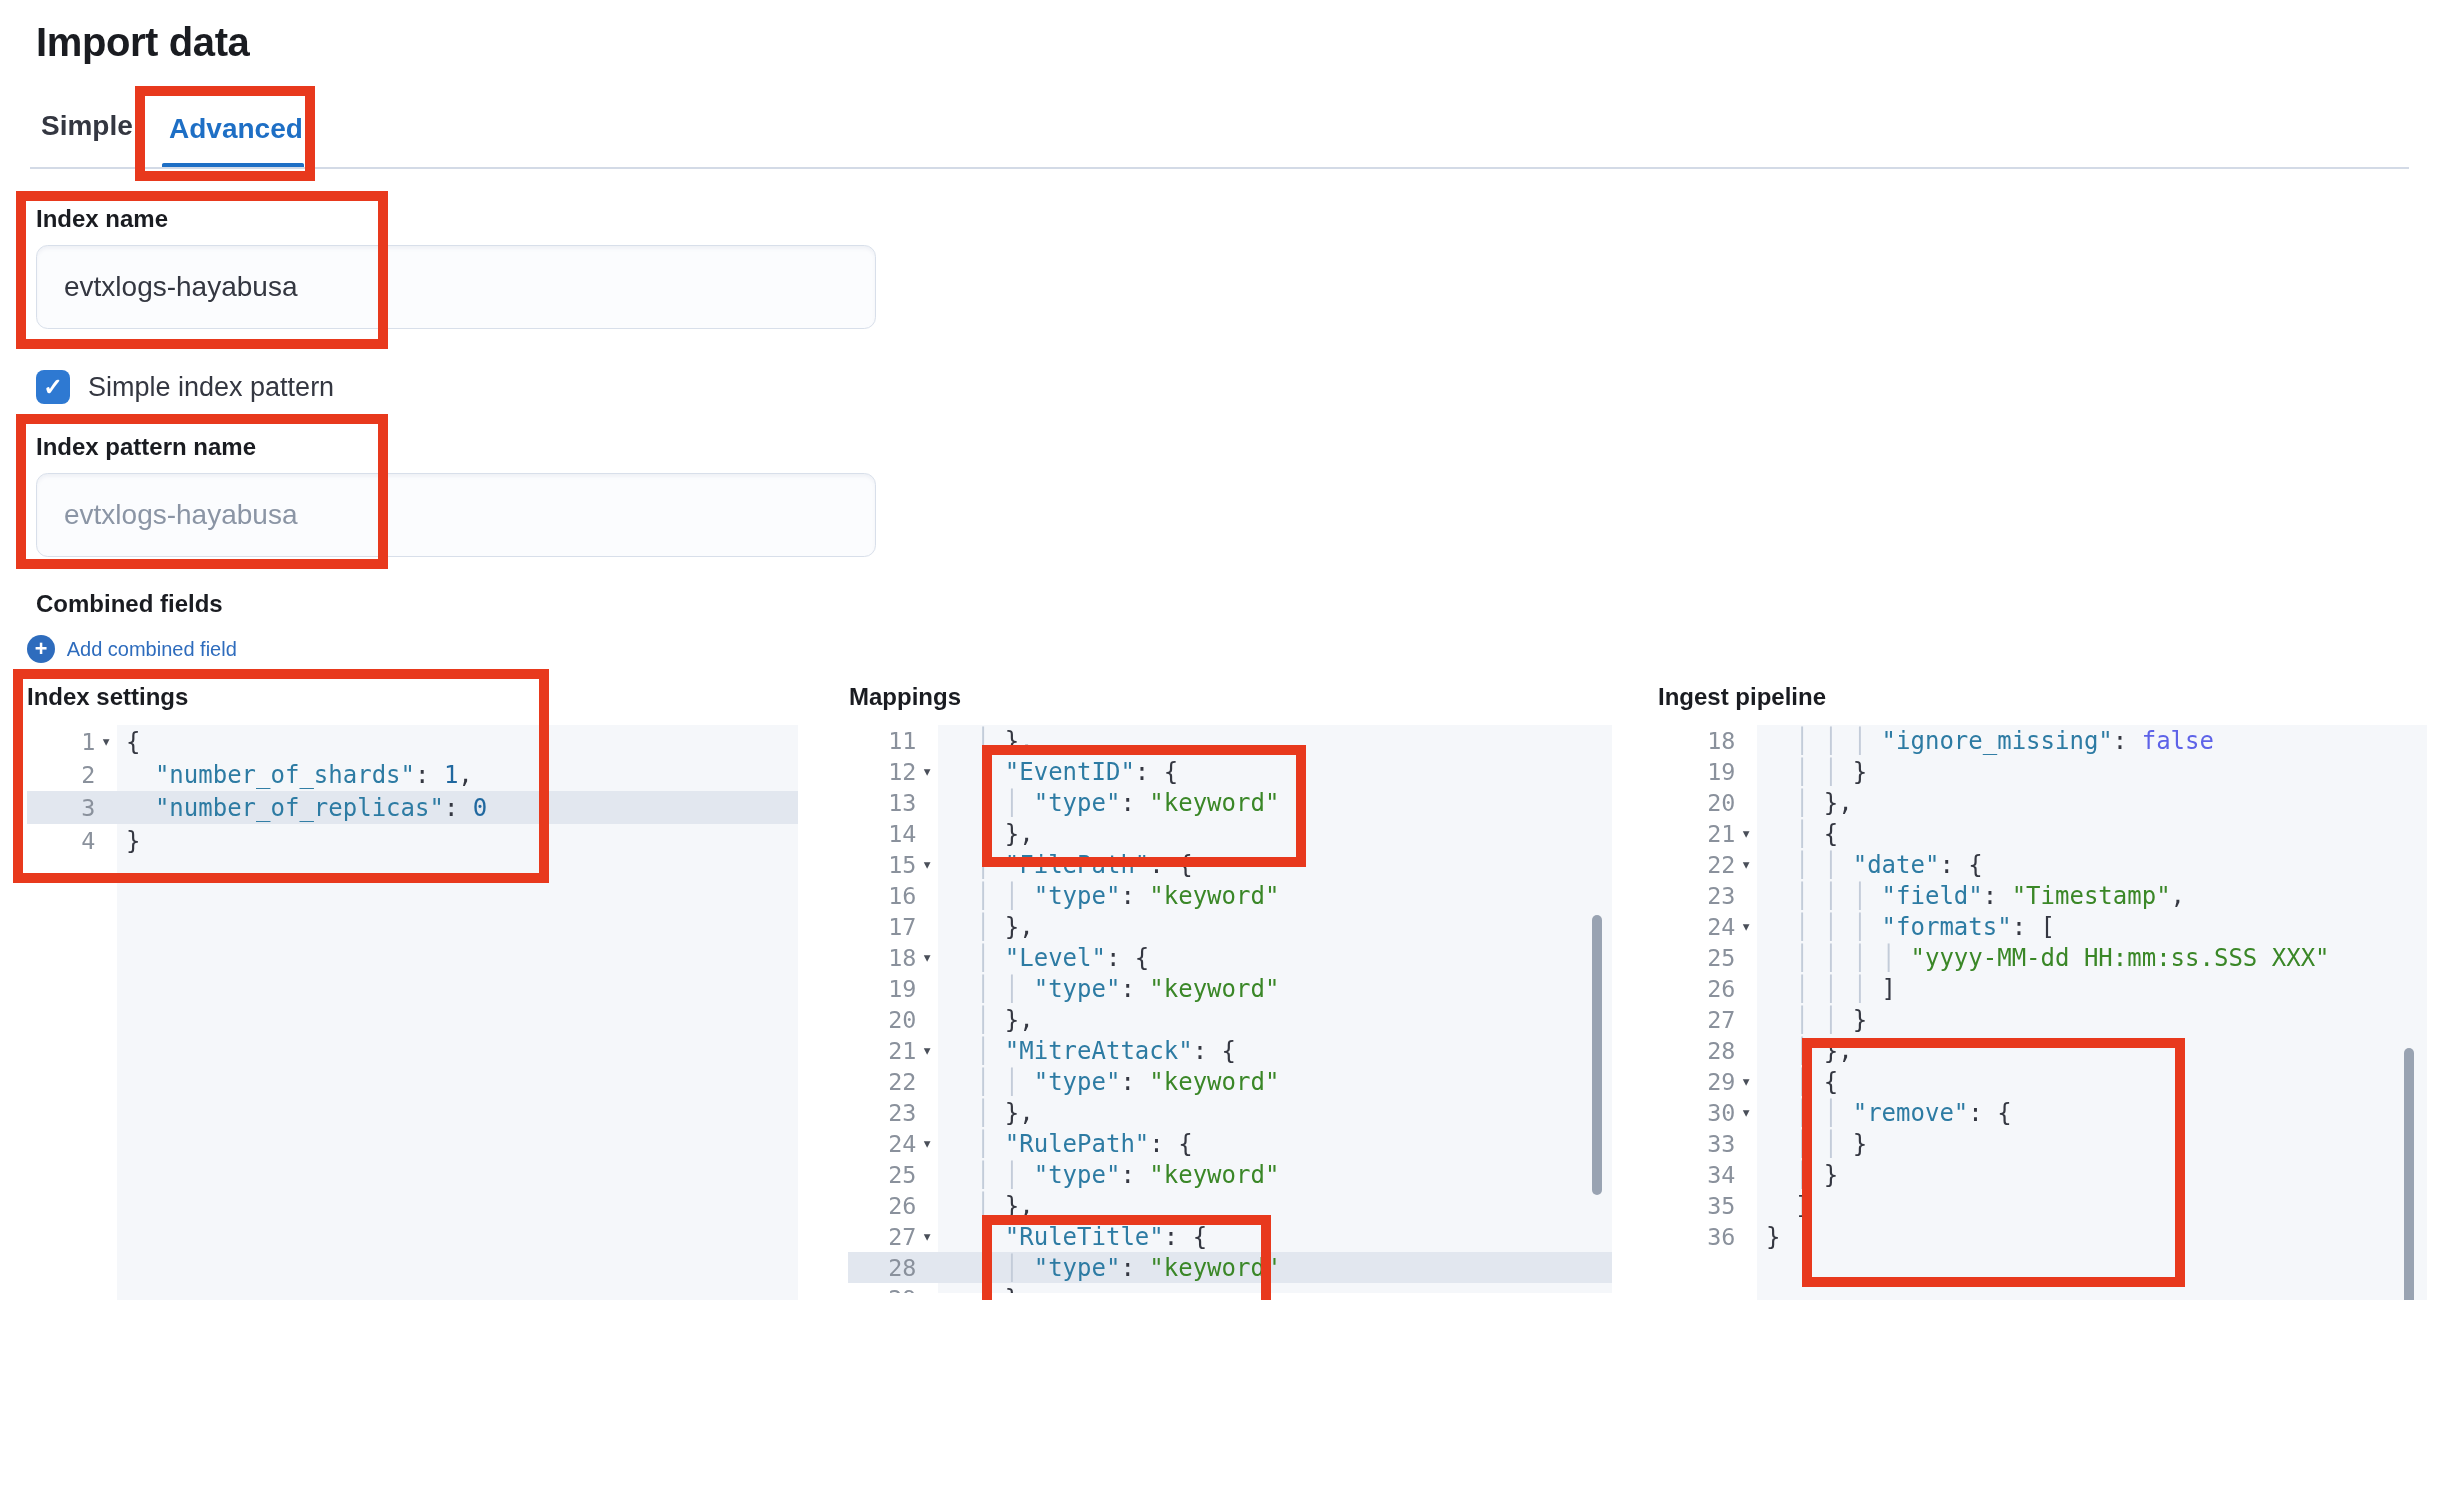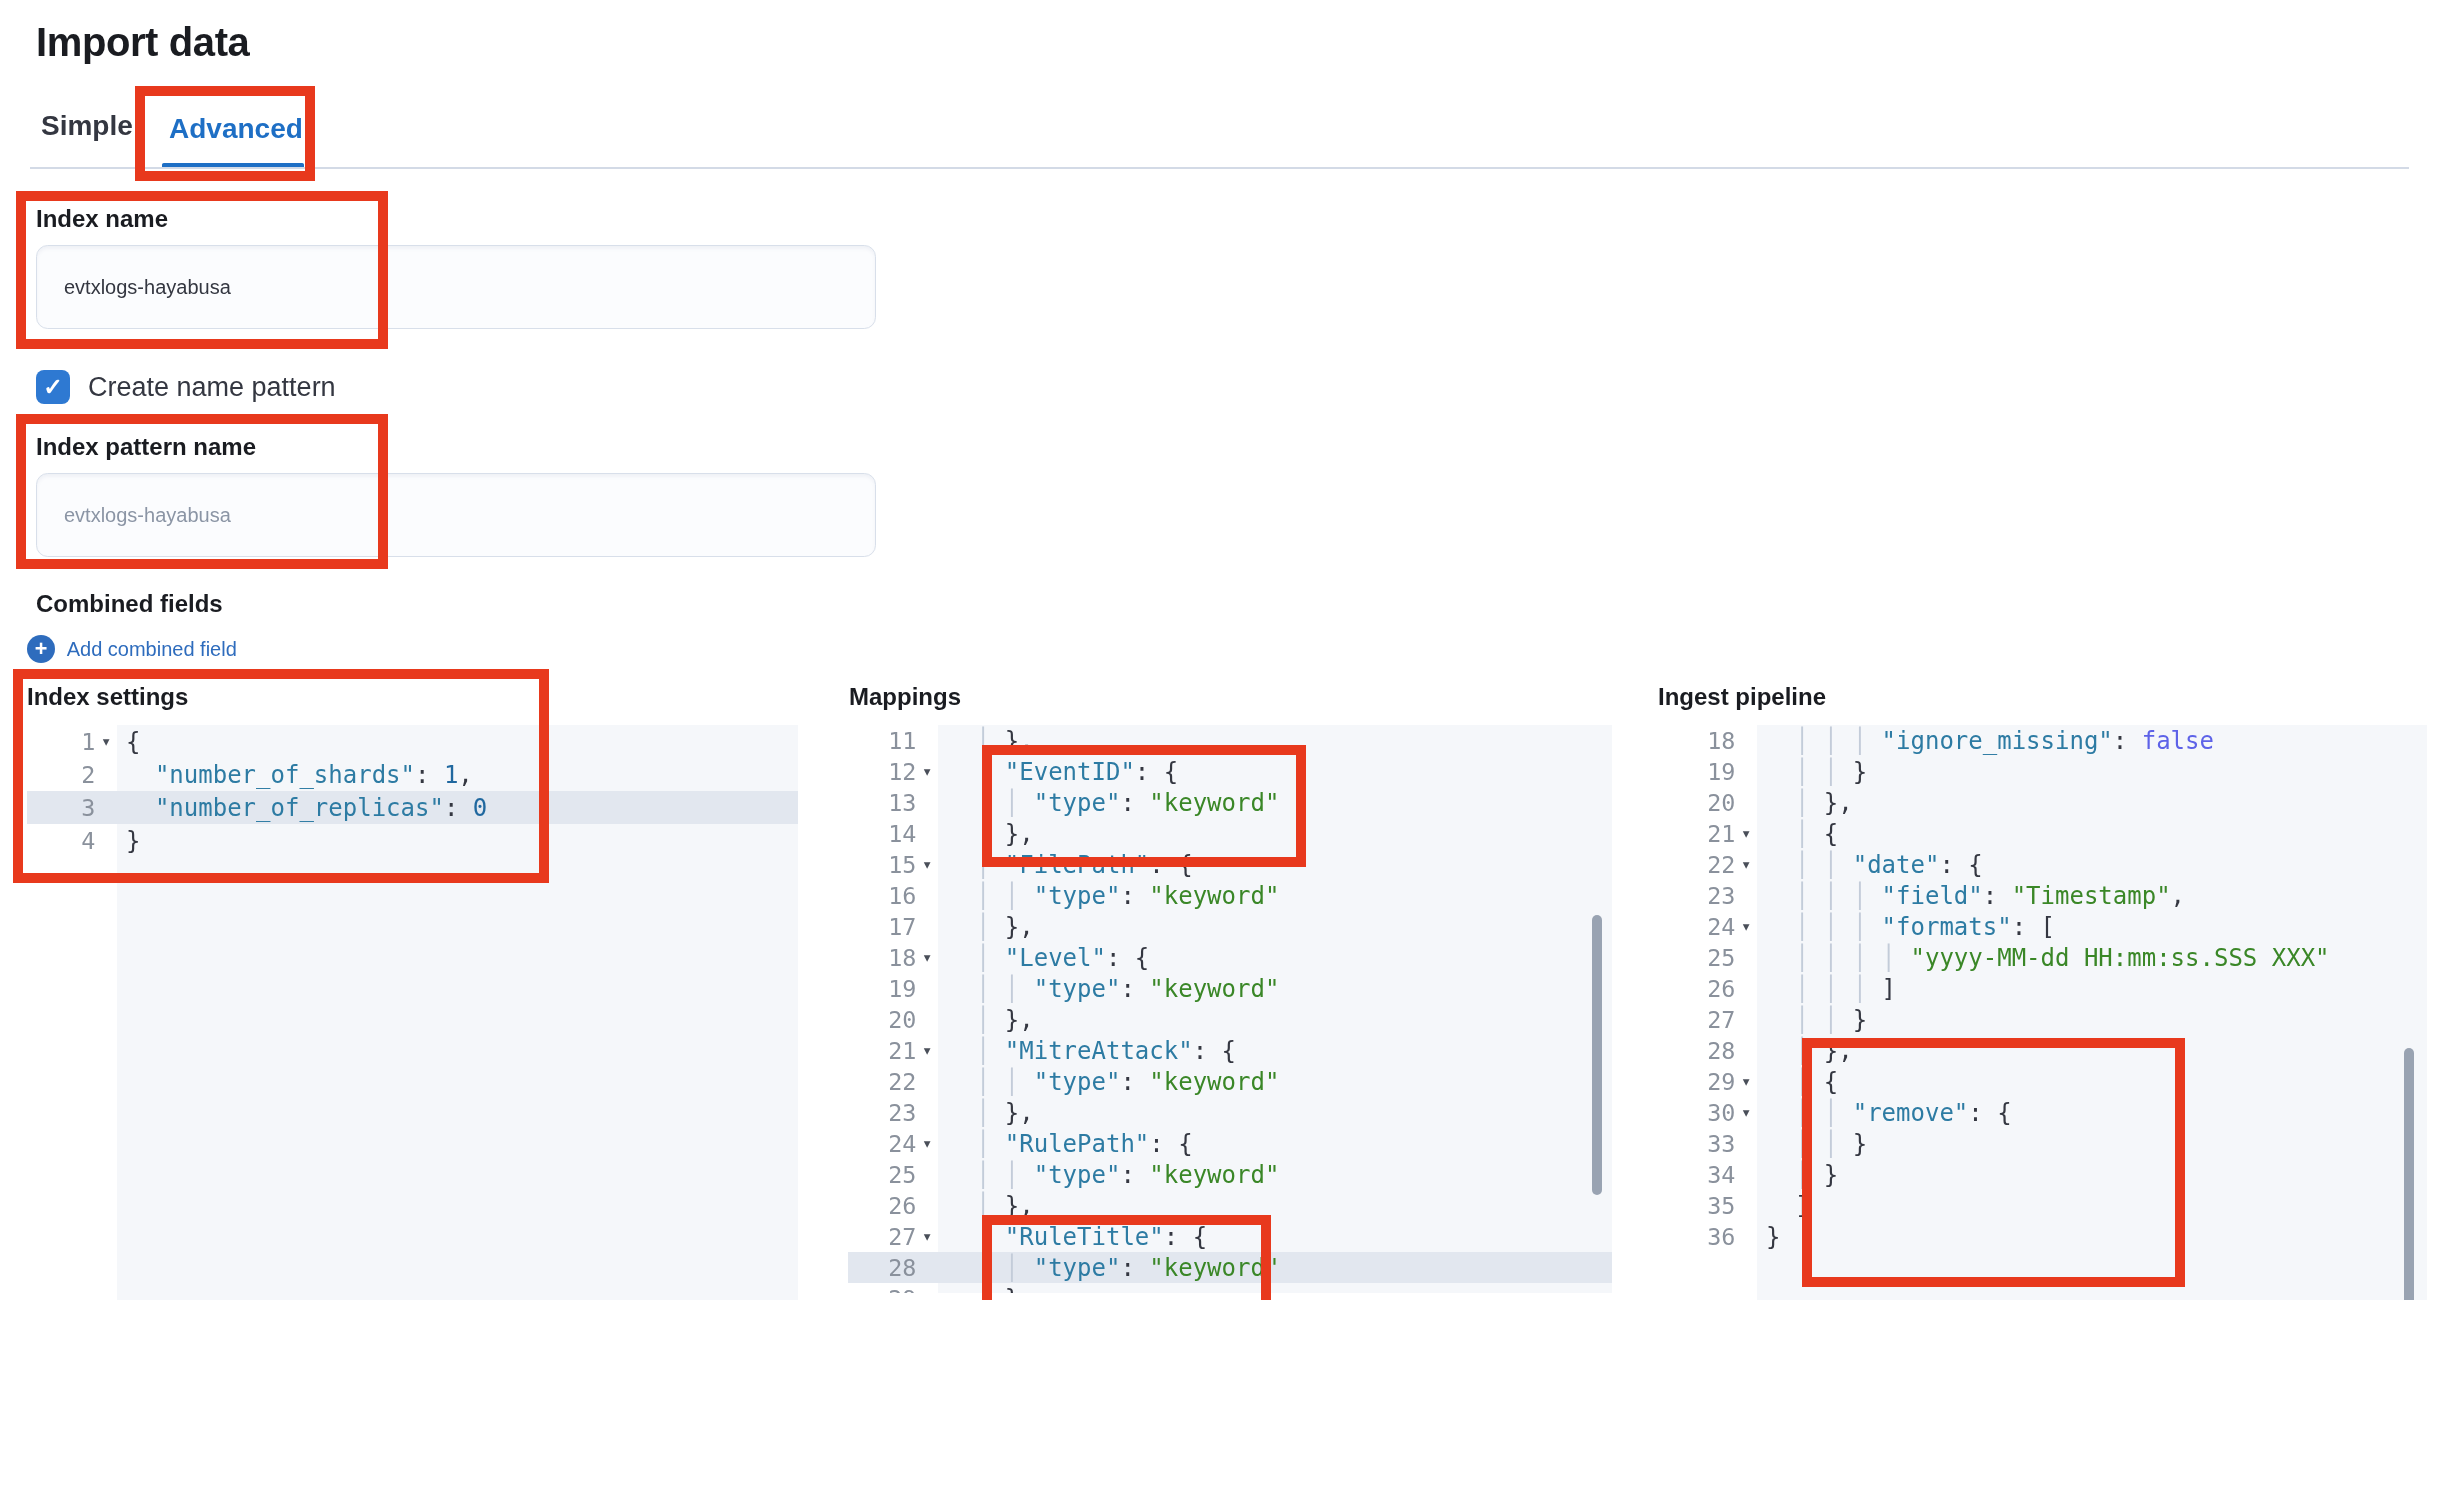--- a/index.html
+++ b/index.html
@@ -25,21 +25,21 @@
 
   .field-label{font-size:24px; font-weight:700; color:var(--labelText);}
   #index-name-label{left:36px; top:205px;}
   #index-pattern-label{left:36px; top:433px;}
   #combined-fields-label{left:36px; top:590px;}
   #index-settings-label{left:27px; top:683px;}
   #mappings-label{left:849px; top:683px;}
   #ingest-pipeline-label{left:1658px; top:683px;}
 
   .text-input{border:1.8px solid var(--inputBorder); border-radius:11.7px; background:var(--inputBg);
-    box-shadow:inset 0 2.7px 3.6px rgba(86,103,140,.07); font-size:20px; color:var(--bodyText);
+    box-shadow:inset 0 2.7px 3.6px rgba(86,103,140,.07); font-size:28px; color:var(--bodyText);
     padding:0 27px; font-family:"Liberation Sans", sans-serif; outline:none;}
   .text-input::placeholder{color:var(--placeholder); opacity:1;}
   #index-name-input{left:36px; top:245px; width:840px; height:84px;}
   #index-pattern-input{left:36px; top:473px; width:840px; height:84px;}
 
   #checkbox{left:36px; top:370px; width:34px; height:34px; background:var(--checkbox); border-radius:8px;
     display:flex; align-items:center; justify-content:center; color:#fff; font-size:23.4px; font-weight:700; cursor:pointer;}
   #checkbox-label{left:88px; top:372px; font-size:27px; color:var(--bodyText);}
 
   #add-combined-field{left:27px; top:635px; display:flex; align-items:center; gap:11.7px; cursor:pointer;}
@@ -92,21 +92,21 @@
   <div class="abs tab" id="tab-advanced">Advanced</div>
   <div class="abs" id="tab-underline"></div>
   <div class="abs" id="tabs-divider"></div>
 
   <div class="abs field-label" id="index-name-label">Index name</div>
   <input class="abs text-input" id="index-name-input" value="evtxlogs-hayabusa" style="">
 
   <div class="abs" id="checkbox">
     <span>✓</span>
   </div>
-  <div class="abs" id="checkbox-label">Create name pattern</div>
+  <div class="abs" id="checkbox-label">Simple index pattern</div>
 
   <div class="abs field-label" id="index-pattern-label">Index pattern name</div>
   <input class="abs text-input" id="index-pattern-input" placeholder="evtxlogs-hayabusa" style="">
 
   <div class="abs field-label" id="combined-fields-label">Combined fields</div>
 
   <div class="abs" id="add-combined-field">
     <span id="plus-icon">+</span>
     <span class="link-label">Add combined field</span>
   </div>

